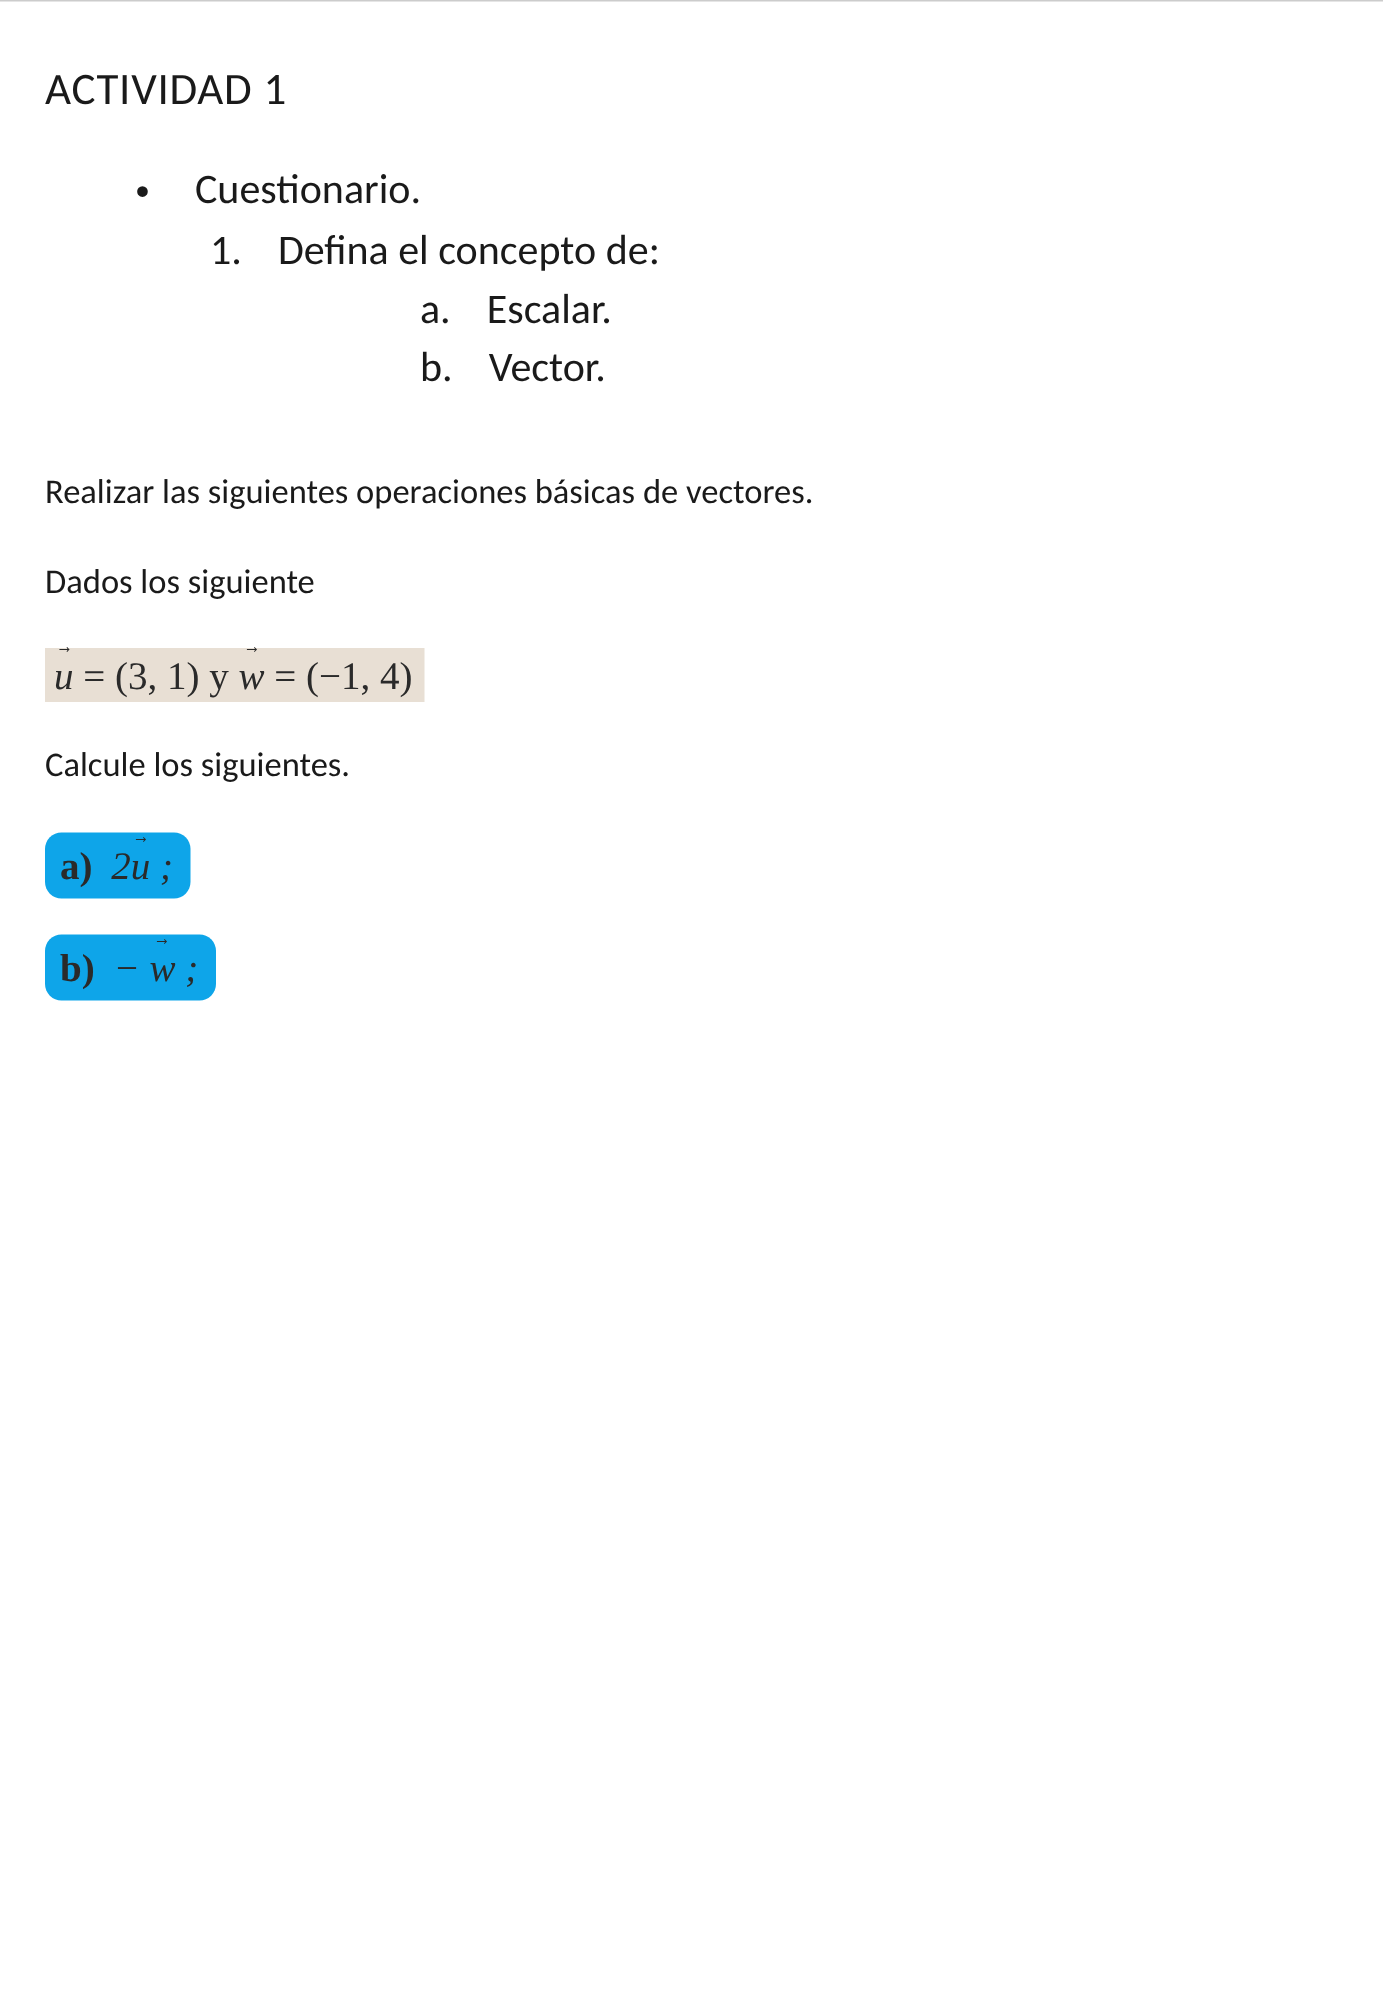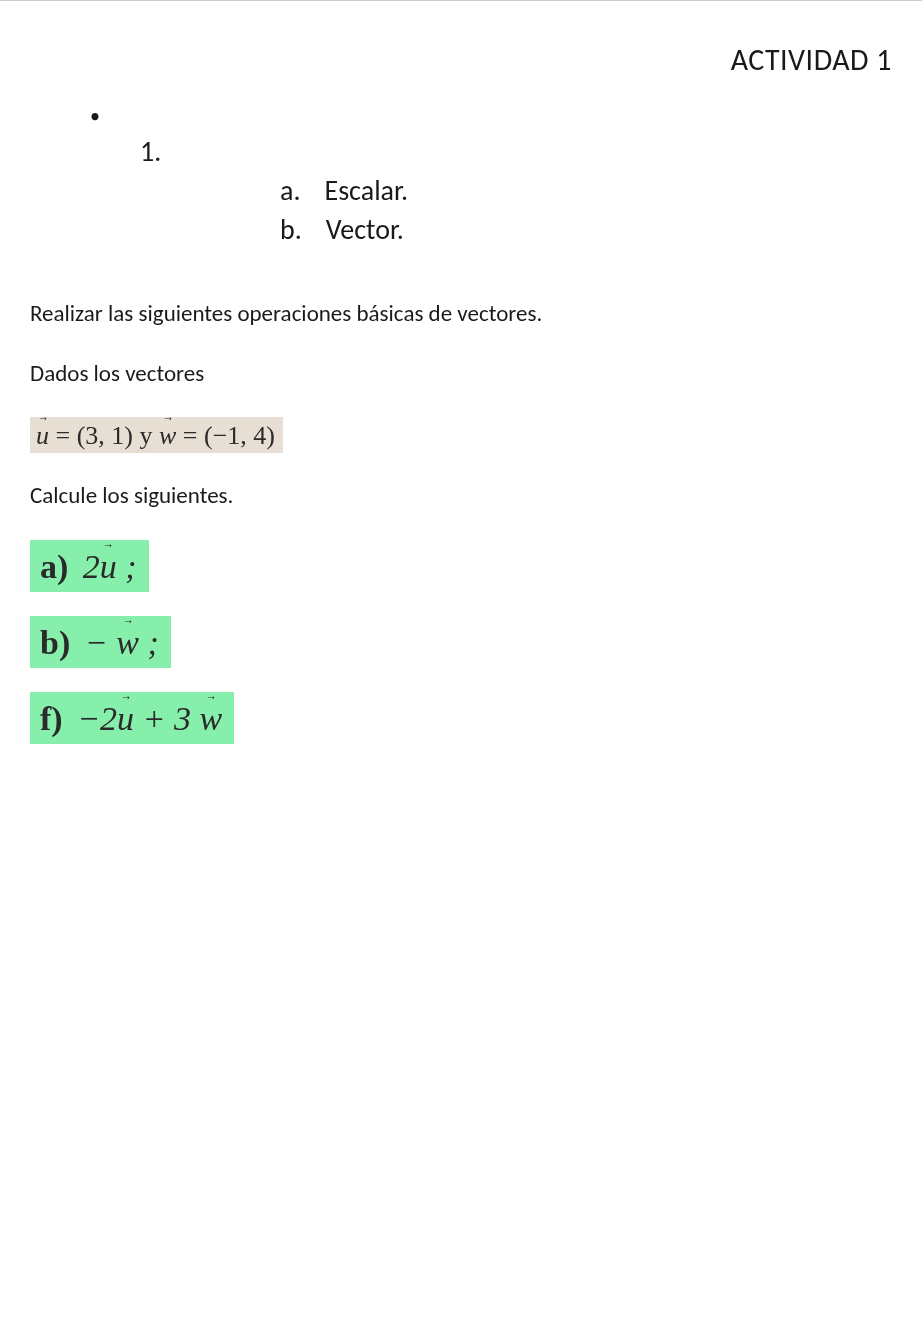--- a/index.html
+++ b/index.html
@@ -13,21 +13,20 @@
       color: #1a1a1a;
       padding: 40px 30px;
       width: 922px;
       border-top: 1px solid #ccc;
     }
     .title {
       font-size: 30px;
       font-weight: 400;
       margin-bottom: 30px;
       letter-spacing: 0.5px;
-      text-align: right;
     }
     .bullet-section {
       margin-left: 60px;
       margin-bottom: 50px;
     }
     .bullet-item {
       display: flex;
       align-items: baseline;
       font-size: 28px;
       margin-bottom: 6px;
@@ -79,25 +78,26 @@
       text-align: center;
     }
     .item-list {
       margin-top: 4px;
     }
     .item-row {
       margin-bottom: 24px;
     }
     .item-box {
       display: inline-block;
-      background: #86efac;
+      background: #0ea5e9;
       font-family: 'Times New Roman', serif;
-      font-size: 34px;
+      font-size: 26px;
       padding: 8px 12px 6px 10px;
       color: #2a2a2a;
+      border-radius: 11px;
     }
     .item-box .label {
       font-weight: bold;
       font-style: normal;
       margin-right: 6px;
     }
     .item-box .math {
       font-style: italic;
     }
     .vec {
@@ -115,37 +115,39 @@
     }
   </style>
 </head>
 <body>
 
 <div class="title">ACTIVIDAD 1</div>
 
 <div class="bullet-section">
   <div class="bullet-item">
     <span class="bullet-dot">•</span>
+    <span>Cuestionario.</span>
   </div>
   <div class="num-item">
     <span class="num-marker">1.</span>
+    <span>Defina el concepto de:</span>
   </div>
   <div class="sub-item">
     <span class="sub-marker">a.</span>
     <span>Escalar.</span>
   </div>
   <div class="sub-item">
     <span class="sub-marker">b.</span>
     <span>Vector.</span>
   </div>
 </div>
 
 <div class="paragraph">Realizar las siguientes operaciones básicas de vectores.</div>
 
-<div class="paragraph">Dados los vectores</div>
+<div class="paragraph">Dados los siguiente</div>
 
 <div>
   <span class="formula-highlight">
     <span class="vec">u</span><span class="upright"> = (3, 1) y  </span><span class="vec">w</span><span class="upright"> = (−1, 4)</span>
   </span>
 </div>
 
 <div class="paragraph">Calcule los siguientes.</div>
 
 <div class="item-list">
@@ -160,20 +162,14 @@
   <div class="item-row">
     <span class="item-box">
       <span class="label">b)</span>
       <span class="math"><span>− </span><span class="vec">w</span><span> ;</span></span>
     </span>
   </div>
 
 
 
 
-  <div class="item-row">
-    <span class="item-box">
-      <span class="label">f)</span>
-      <span class="math"><span>−2</span><span class="vec">u</span><span>  + 3 </span><span class="vec">w</span><span></span></span>
-    </span>
-  </div>
 
 </div>
 
 </body></html>

